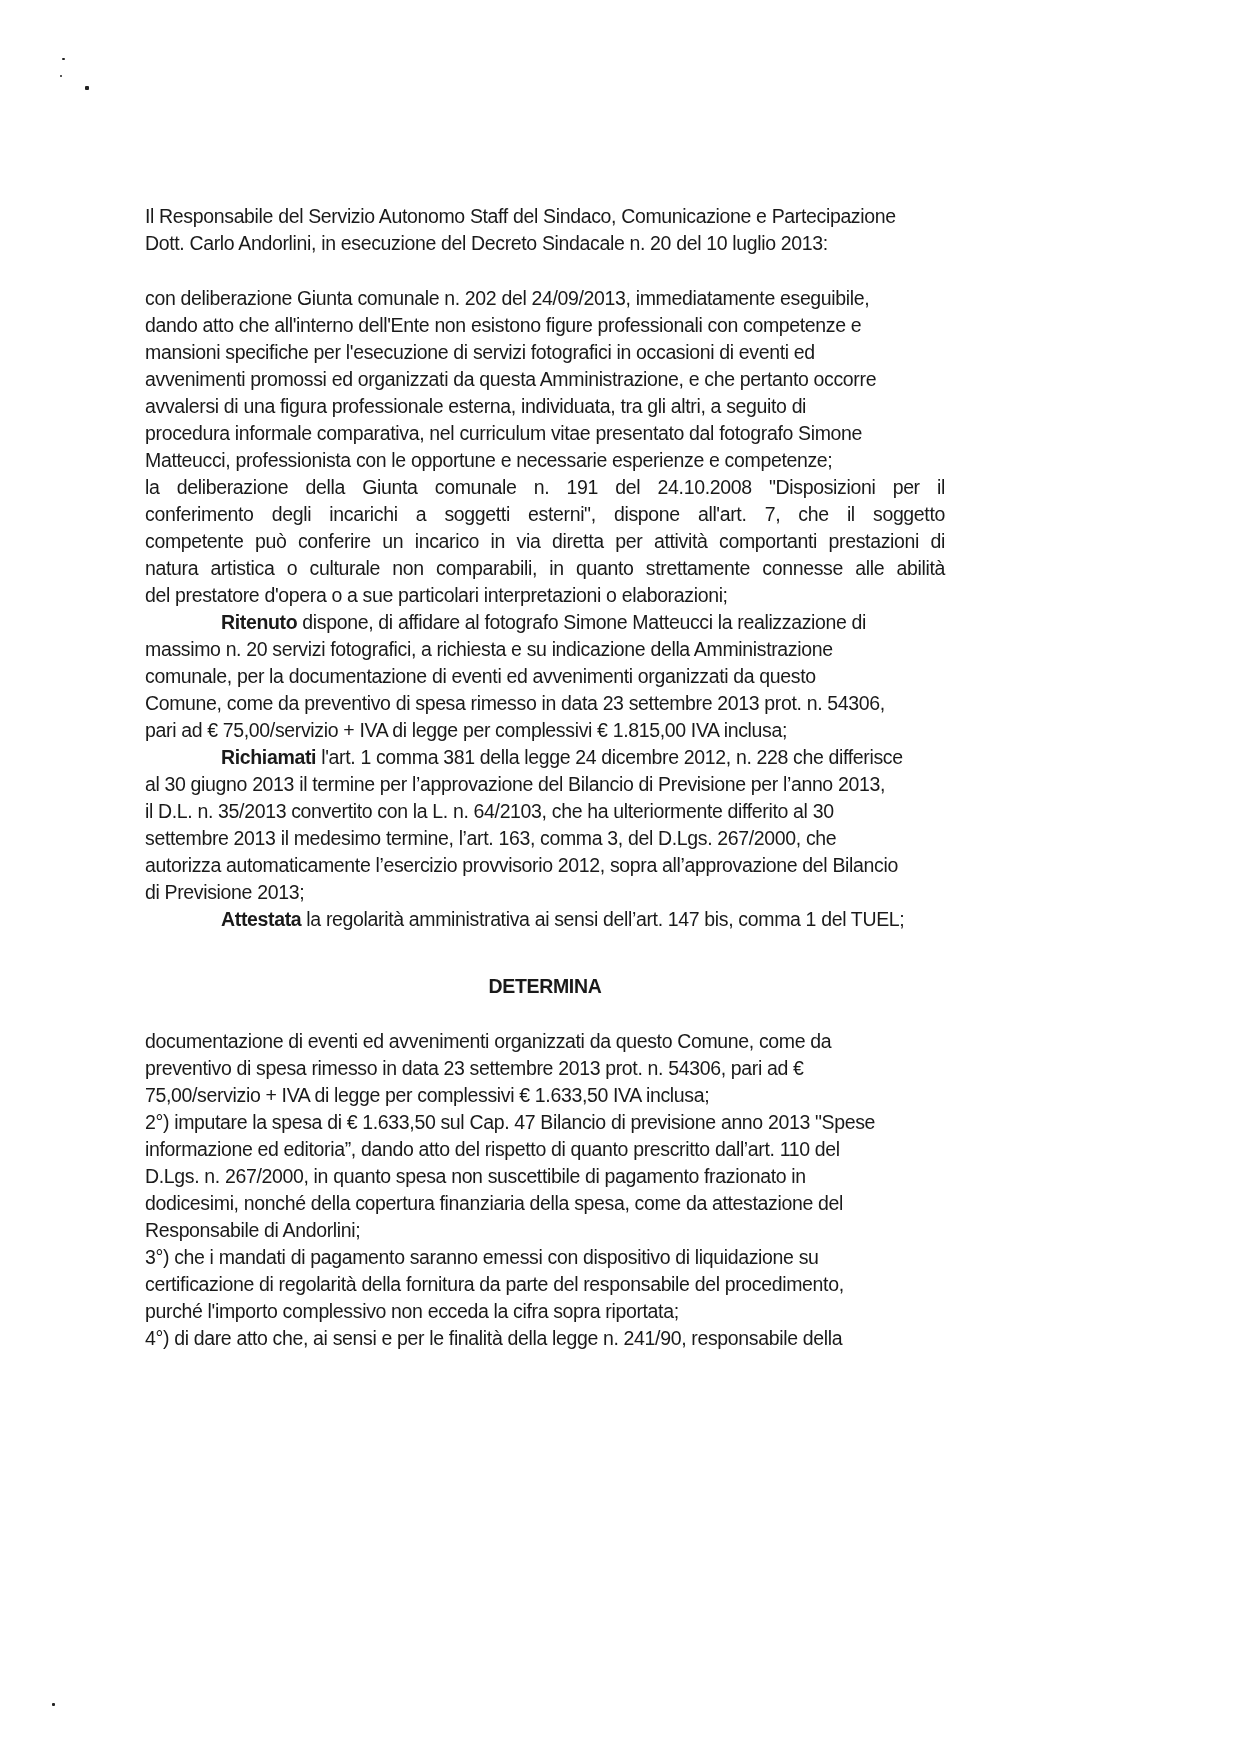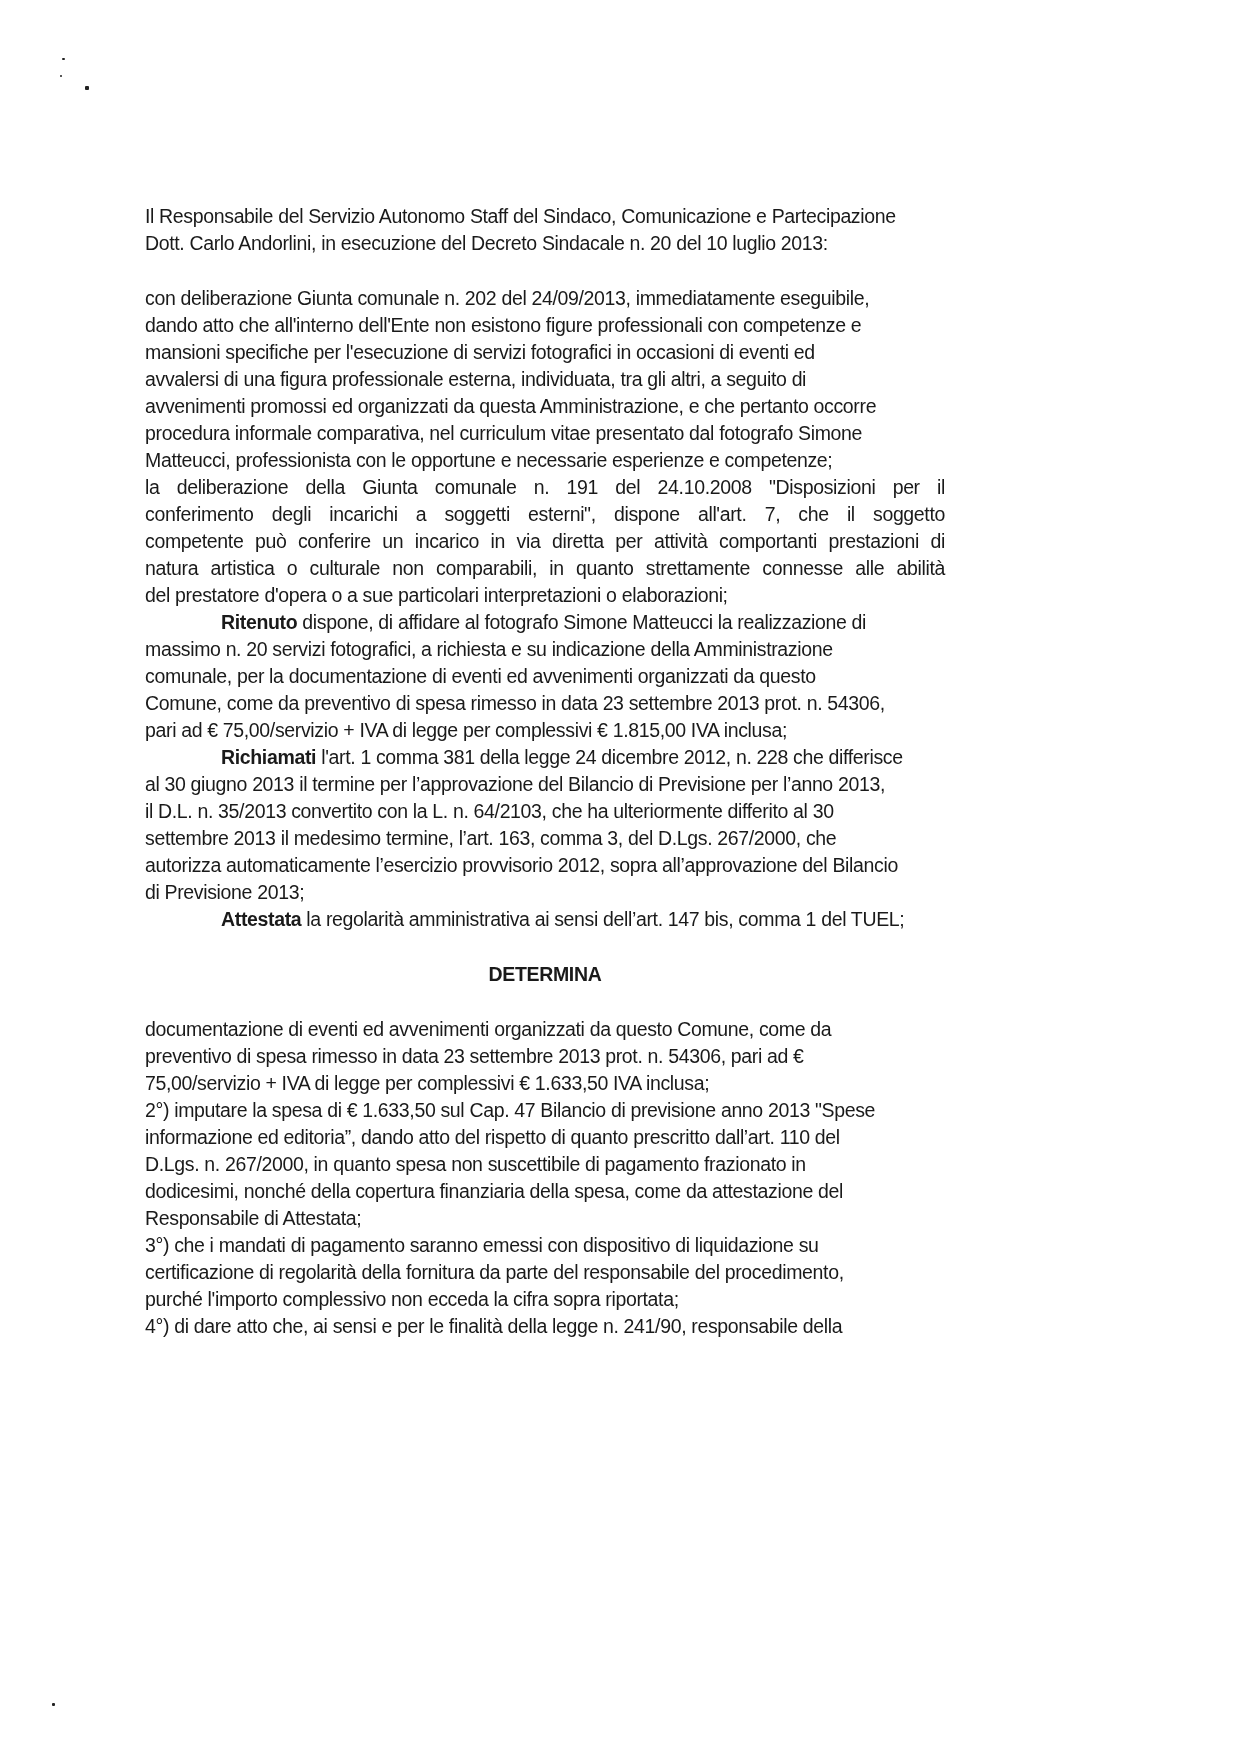--- a/index.html
+++ b/index.html
@@ -10,21 +10,21 @@
     }
     .text-block {
       position: absolute; left: 145px; top: 188px; width: 800px;
       font-size: 19.5px; line-height: 27px; letter-spacing: -0.35px;
     }
     .line { white-space: nowrap; height: 27px; }
     .line.justify { text-align: justify; text-align-last: justify; white-space: normal; }
     .indent { padding-left: 63px; }
     .gap-large { height: 28px; }
     .heading { font-weight: bold; }
-    .center { text-align: center; }
+    .center { text-align: center; margin-top: 12px; }
     b { font-weight: bold; margin-left: 13px; }
     .speck { position: absolute; background: #222; border-radius: 1px; }
   </style>
 </head>
 <body>
 
 <div class="page">
 
   <div class="speck" style="left:62px;top:43px;width:3px;height:2px;"></div>
   <div class="speck" style="left:60px;top:60px;width:2px;height:2px;"></div>
@@ -38,22 +38,22 @@
       <div class="line">Dott. Carlo Andorlini, in esecuzione del Decreto Sindacale n. 20 del 10  luglio 2013:</div>
     </div>
 
     <div class="gap-large"></div>
 
 
     <div>
       <div class="line">con deliberazione Giunta comunale n. 202 del 24/09/2013, immediatamente eseguibile,</div>
       <div class="line">dando atto che all'interno dell'Ente non esistono figure professionali con competenze e</div>
       <div class="line">mansioni specifiche per l'esecuzione di servizi fotografici in occasioni di eventi ed</div>
+      <div class="line">avvenimenti promossi ed organizzati da questa Amministrazione, e che pertanto occorre</div>
       <div class="line">avvalersi di una figura professionale esterna, individuata, tra gli altri, a seguito di</div>
-      <div class="line">avvenimenti promossi ed organizzati da questa Amministrazione, e che pertanto occorre</div>
       <div class="line">procedura informale comparativa,  nel curriculum vitae presentato dal fotografo Simone</div>
       <div class="line">Matteucci, professionista con le opportune e necessarie esperienze e competenze;</div>
     </div>
 
     <div>
       <div class="line justify">la  deliberazione della Giunta comunale n. 191 del 24.10.2008 "Disposizioni per il</div>
       <div class="line justify">conferimento degli incarichi a soggetti esterni", dispone all'art. 7, che il soggetto</div>
       <div class="line justify">competente può conferire un incarico in via diretta per attività comportanti prestazioni di</div>
       <div class="line justify">natura artistica o culturale non comparabili, in quanto strettamente connesse alle abilità</div>
       <div class="line">del prestatore d'opera o a sue particolari interpretazioni o elaborazioni;</div>
@@ -90,21 +90,21 @@
       <div class="line">documentazione di eventi ed avvenimenti organizzati da questo Comune, come da</div>
       <div class="line">preventivo di spesa rimesso in data 23 settembre 2013 prot. n. 54306, pari ad €</div>
       <div class="line">75,00/servizio + IVA di legge per complessivi € 1.633,50 IVA inclusa;</div>
     </div>
 
     <div>
       <div class="line">2°) imputare la spesa di € 1.633,50 sul Cap. 47  Bilancio di previsione anno 2013 "Spese</div>
       <div class="line">informazione ed editoria”, dando  atto del rispetto  di quanto prescritto dall’art. 110 del</div>
       <div class="line">D.Lgs. n. 267/2000, in quanto spesa non suscettibile di pagamento frazionato in</div>
       <div class="line">dodicesimi, nonché della copertura finanziaria della spesa, come da attestazione del</div>
-      <div class="line">Responsabile di Attestata;</div>
+      <div class="line">Responsabile di Andorlini;</div>
     </div>
 
     <div>
       <div class="line">3°) che i mandati di pagamento saranno emessi con dispositivo di liquidazione su</div>
       <div class="line">certificazione di regolarità della  fornitura da parte del responsabile del procedimento,</div>
       <div class="line">purché l'importo complessivo non ecceda la cifra sopra riportata;</div>
     </div>
 
     <div>
       <div class="line">4°) di dare atto che, ai sensi e per le finalità della legge n. 241/90, responsabile della</div>

